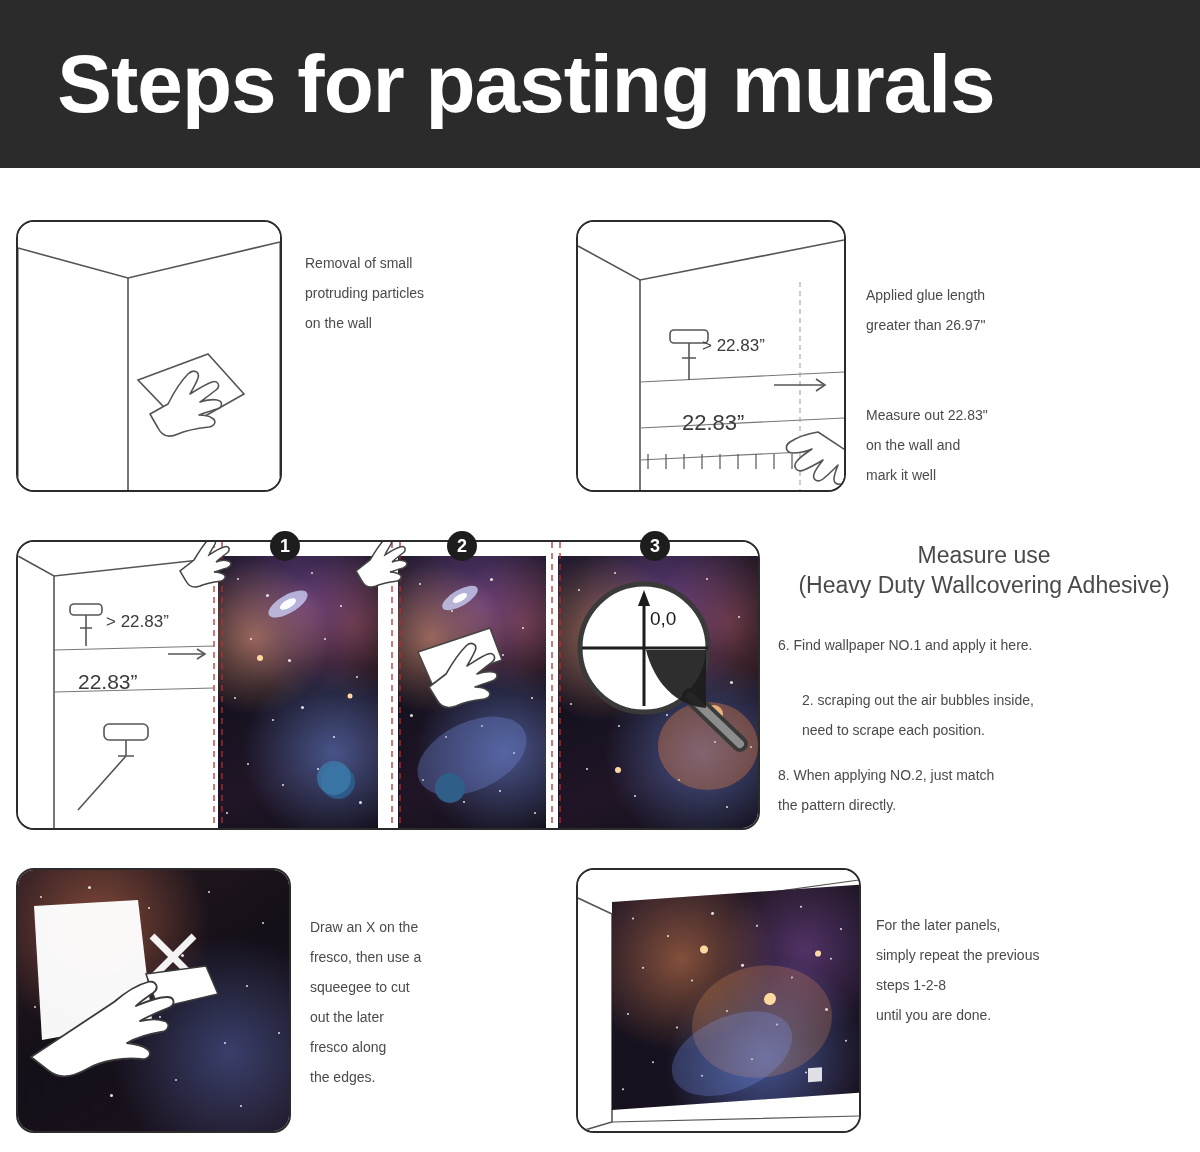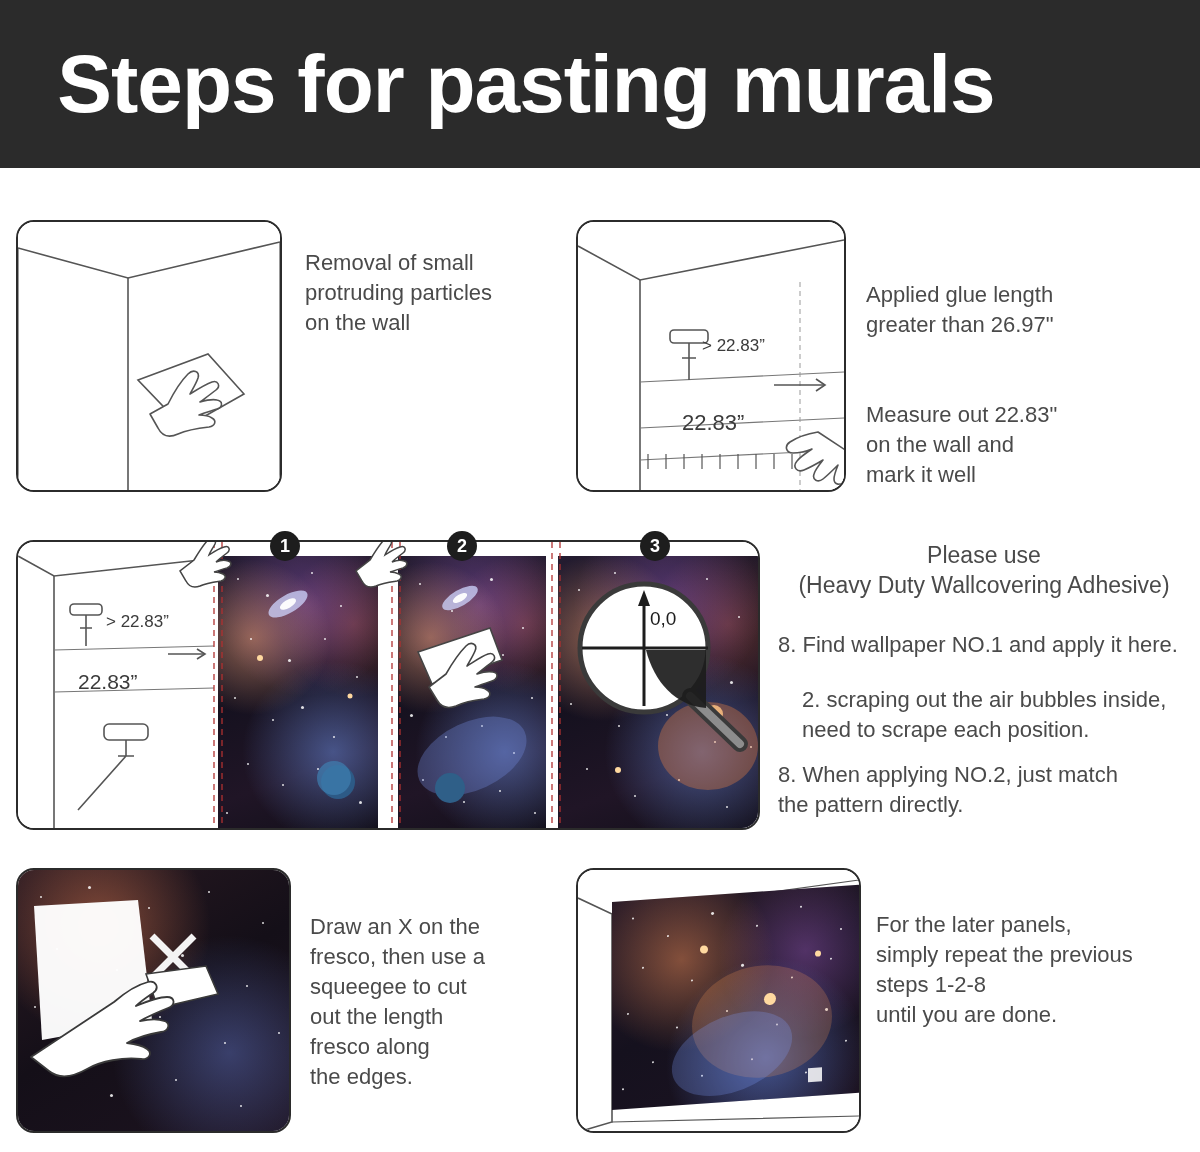--- a/index.html
+++ b/index.html
@@ -28,21 +28,21 @@
   .panel{
     position:absolute;
     border:2px solid #2b2b2b;
     border-radius:18px;
     overflow:hidden;
     background:#fff;
     box-sizing:border-box;
   }
   .cap{
     position:absolute;
-    font-size:22px;
+    font-size:14px;
     line-height:30px;
     color:#4a4a4a;
     white-space:pre-line;
   }
   .wallsvg{position:absolute;left:0;top:0;}
   
   #panel-wall-clean{left:16px;top:220px;width:266px;height:272px;}
   #cap-clean{left:305px;top:248px;width:270px;}
   
   #panel-measure{left:576px;top:220px;width:270px;height:272px;}
@@ -312,23 +312,23 @@
              c5 -2 9 -2 12 -1 c4 1 4 5 -1 7 c-5 1 -9 3 -13 4
              c4 0 7 1 9 2 c4 2 2 6 -2 7 c-7 1 -15 2 -21 5
              c-6 2 -11 1 -14 -5 l-6 -10 z" fill="#fff" stroke="#444" stroke-width="1.5"></path>
   </svg>
 </div>
 
 <div class="badge" id="badge1">1</div>
 <div class="badge" id="badge2">2</div>
 <div class="badge" id="badge3">3</div>
 
-<div class="cap" id="txt-please">Please use
+<div class="cap" id="txt-please">Measure use
 (Heavy Duty Wallcovering Adhesive)</div>
-<div class="cap" id="txt-s1">8. Find wallpaper NO.1 and apply it here.</div>
+<div class="cap" id="txt-s1">6. Find wallpaper NO.1 and apply it here.</div>
 <div class="cap" id="txt-s2">2. scraping out the air bubbles inside,
 need to scrape each position.</div>
 <div class="cap" id="txt-s3">8. When applying NO.2, just match
 the pattern directly.</div>
 
 <div class="panel" id="panel-x-cut">
   <div class="space" style="left:0;top:0;width:100%;height:100%;
        background:
         radial-gradient(circle at 30% 22%, rgba(255,140,90,.45) 0%, rgba(120,40,20,0) 40%),
         radial-gradient(circle at 78% 70%, rgba(120,150,255,.35) 0%, rgba(20,30,90,0) 42%),
@@ -361,21 +361,21 @@
     <path d="M96 132 c14 -12 26 -18 34 -20 c8 -2 12 6 5 11 c-6 4 -13 9 -17 13
              c12 -5 24 -9 31 -9 c8 0 9 8 1 11 c-10 4 -21 9 -28 13
              c10 -2 19 -2 24 0 c7 2 5 10 -3 11 c-12 2 -25 6 -34 11
              c9 1 16 3 20 6 c6 4 2 11 -6 10 c-18 -2 -40 2 -54 10
              c-14 8 -28 10 -38 2 l-18 -14 z" fill="#ffffff" stroke="#3a3a3a" stroke-width="1.8" stroke-linejoin="round"></path>
   </svg>
 </div>
 <div class="cap" id="cap-x-cut">Draw an X on the
 fresco, then use a
 squeegee to cut
-out the length
+out the later
 fresco along
 the edges.</div>
 
 <div class="panel" id="panel-final">
   <svg class="wallsvg" width="281" height="261" viewBox="0 0 281 261">
     <rect width="281" height="261" fill="#ffffff"></rect>
     <path d="M0 28 L34 44 L34 252 L0 262" fill="none" stroke="#555" stroke-width="1.6"></path>
     <path d="M34 44 L281 10 M34 252 L281 246" fill="none" stroke="#555" stroke-width="1.2"></path>
   </svg>
   <div class="space" style="left:34px;top:32px;width:248px;height:208px;

